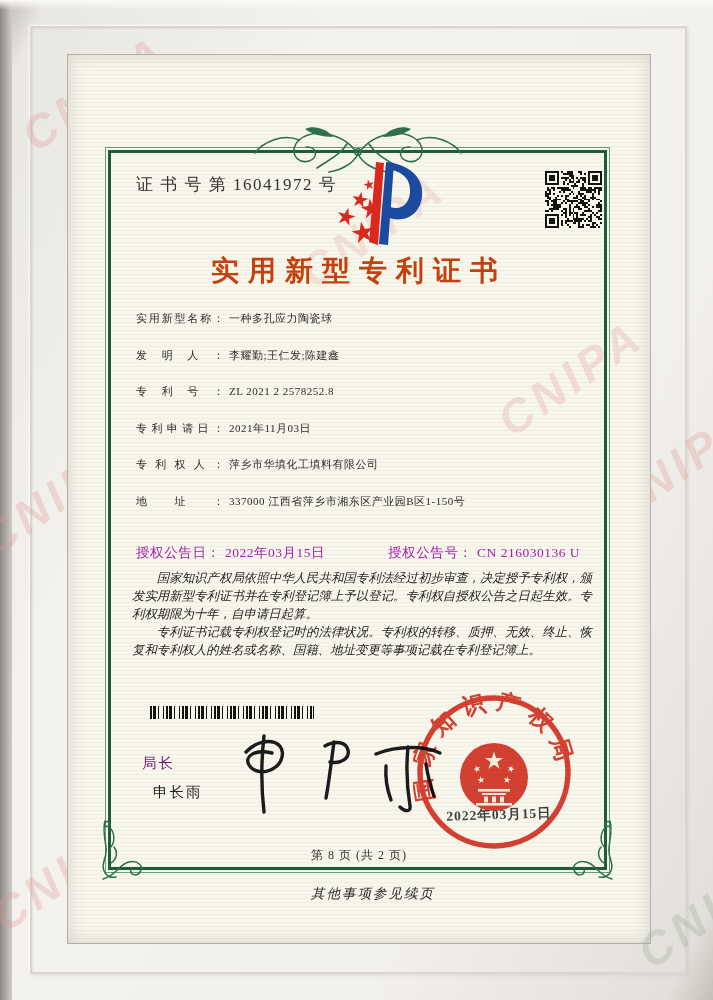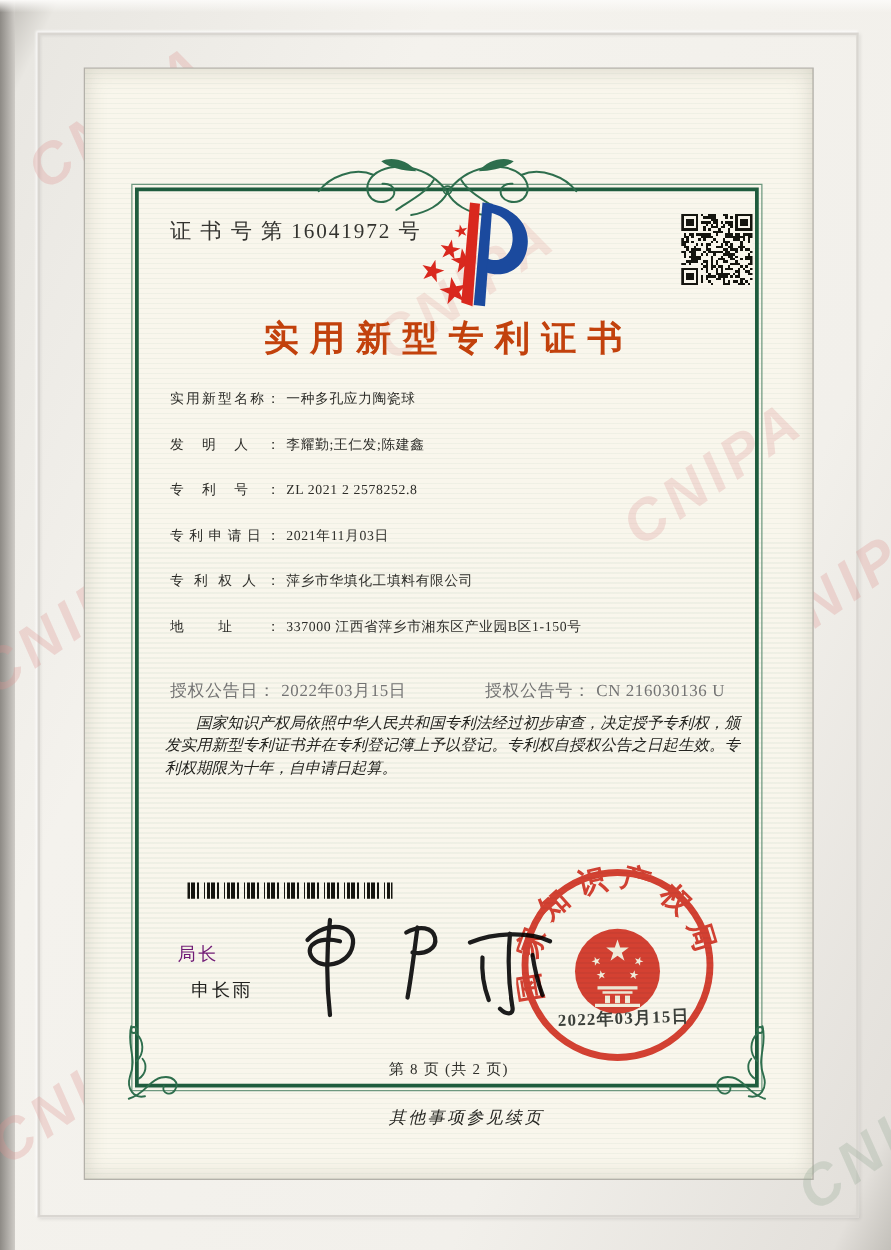--- a/index.html
+++ b/index.html
@@ -42,21 +42,21 @@
   
   .cert-number { position:absolute; left:68px; top:118px; font-size:17px; color:#33332f; letter-spacing:1.5px; }
   .logo { position:absolute; left:240px; top:100px; }
   .qr { position:absolute; left:477px; top:116px; background:#f9f6ec; }
   .page-title { position:absolute; left:0; right:0; top:197px; text-align:center;
     font-size:28px; font-weight:bold; letter-spacing:9px; color:#c2410c; }
   .fields { position:absolute; left:68px; top:256px; width:462px; font-size:11px; color:#2d2d29; }
   .field { height:36.5px; white-space:nowrap; }
   .f-label { display:inline-block; width:88px; text-align:justify; text-align-last:justify; }
   .f-value { margin-left:5px; letter-spacing:.5px; }
-  .grant-row { position:absolute; left:68px; top:489px; width:470px; font-size:13.5px; color:#737373; white-space:nowrap; }
+  .grant-row { position:absolute; left:68px; top:489px; width:470px; font-size:13.5px; color:#a21caf; white-space:nowrap; }
   .grant-num { position:absolute; left:252px; top:0; }
   .g-label { display:inline-block; width:84px; text-align:justify; text-align-last:justify; }
   .paragraphs { position:absolute; left:64px; top:514px; width:460px;
     font-size:12.4px; line-height:1.46; font-style:italic; color:#23231f; text-align:justify; }
   .paragraphs p { text-indent:2em;font-family:Liberation Serif, serif; }
   .barcode { position:absolute; left:82px; top:651px; width:164px; height:13px;
     background:repeating-linear-gradient(90deg,#15150f 0 2px, rgba(0,0,0,0) 2px 3px,
       #15150f 3px 6px, rgba(0,0,0,0) 6px 8px, #15150f 8px 9px, rgba(0,0,0,0) 9px 13px,
       #15150f 13px 14px, rgba(0,0,0,0) 14px 16px); }
   .signer-title { position:absolute; left:74px; top:699px; font-family:"Liberation Sans",sans-serif;
@@ -490,20 +490,21 @@
       <span>
         <span class="g-label">授权公告日：</span><span class="f-value">2022年03月15日</span>
       </span>
       <span class="grant-num">
         <span class="g-label">授权公告号：</span><span class="f-value">CN 216030136 U</span>
       </span>
     </div>
 
     <div class="paragraphs">
       <p>国家知识产权局依照中华人民共和国专利法经过初步审查，决定授予专利权，颁发实用新型专利证书并在专利登记簿上予以登记。专利权自授权公告之日起生效。专利权期限为十年，自申请日起算。</p>
+      <p>专利证书记载专利权登记时的法律状况。专利权的转移、质押、无效、终止、恢复和专利权人的姓名或名称、国籍、地址变更等事项记载在专利登记簿上。</p>
     </div>
 
     <div class="barcode"></div>
 
     <div class="signer-title">局长</div>
     <div class="signer-name">申长雨</div>
 
     <svg class="signature" width="225" height="95" viewBox="0 0 225 95">
       <g stroke="#1c1c1c" fill="none" stroke-width="3.4" stroke-linecap="round" stroke-linejoin="round">
         <path d="M34,16 C31,42 31,66 34,92"></path>

